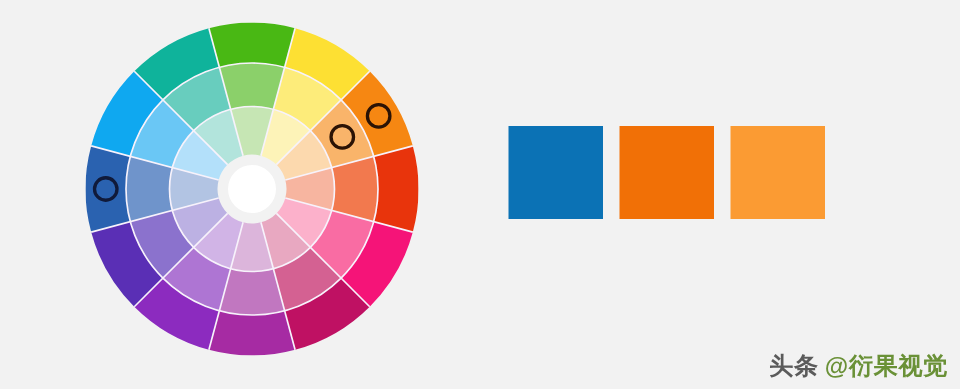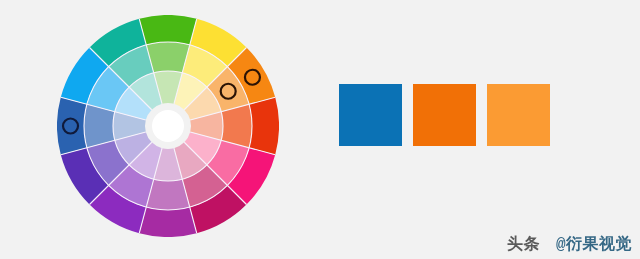--- a/index.html
+++ b/index.html
@@ -48,32 +48,32 @@
     height: 62px;
     flex: 0 0 auto;
   }
   #watermark {
     position: absolute;
     right: 8px;
     bottom: 6px;
     display: flex;
     flex-direction: row;
     align-items: center;
-    gap: 16px;
+    gap: 4px;
     font-size: 16px;
     line-height: 1;
     color: #3b3b3b;
     font-weight: bold;
     opacity: 0.82;
     letter-spacing: 0.5px;
-    font-family: Liberation Mono, monospace;
+    font-family: Liberation Sans, sans-serif;
     justify-content: space-between;
   }
   #watermark .wm-brand { color: #3b3b3b; }
-  #watermark .wm-handle { color: #0c4a6e; }
+  #watermark .wm-handle { color: #4d7c0f; }
 </style>
 </head>
 <body>
 
 <div id="stage">
 
   <div id="wheel-wrap">
     <svg id="wheel-svg" viewBox="0 0 222 222" xmlns="http://www.w3.org/2000/svg">
       <g id="wheel-segments">
           <path d="M 139.7289140063798 3.7822332819134203 A 111 111 0 0 1 189.48885271170678 32.51114728829323 L 170.39696961967 51.60303038033001 A 84 84 0 0 0 132.74079978861175 29.86223059171826 Z" fill="#fde033"></path>

